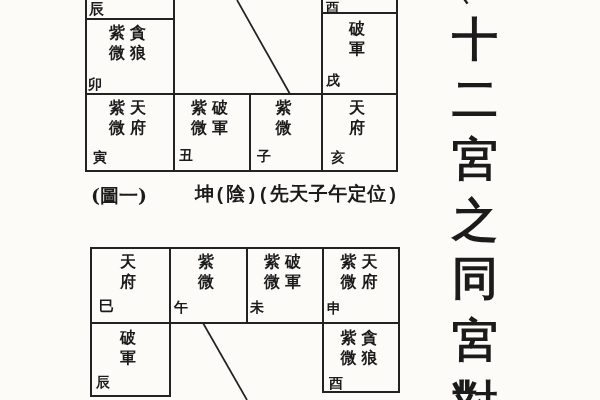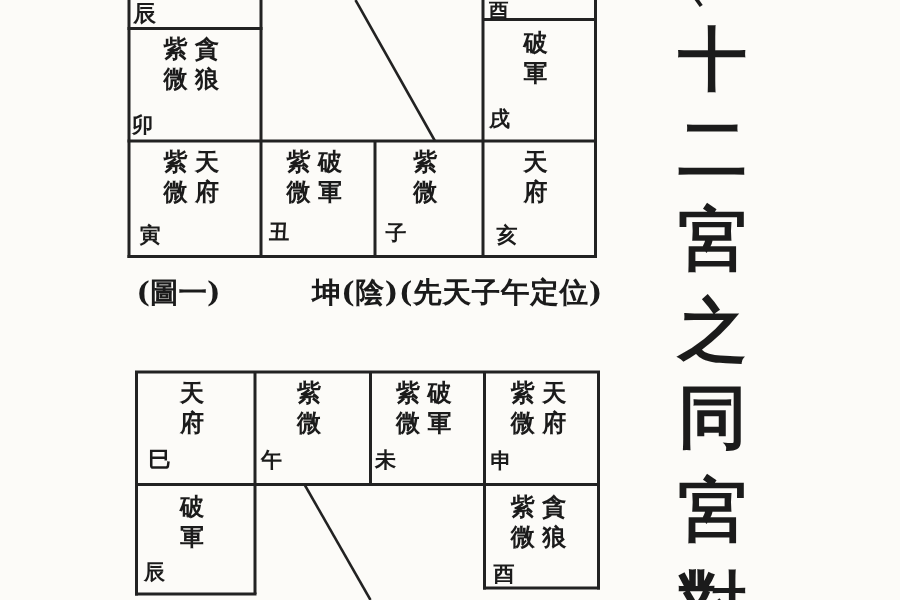--- a/index.html
+++ b/index.html
@@ -29,21 +29,21 @@
     line-height:15px;
   }
   .caption{
     position:absolute;
     top:184px;left:0;width:440px;
     font-weight:bold;
     font-size:19px;
     line-height:22px;
   }
   .caption .cap-label{position:absolute;left:91px;top:0;}
-  .caption .cap-text{position:absolute;left:208px;top:0;letter-spacing:0.5px;}
+  .caption .cap-text{position:absolute;left:195px;top:0;letter-spacing:0.5px;font-family:Liberation Mono, monospace;}
   .tchar{
     position:absolute;
     left:450px;width:50px;
     text-align:center;
     font-weight:bold;
     font-size:46px;
     line-height:46px;
   }
   .tfrag{
     position:absolute;

